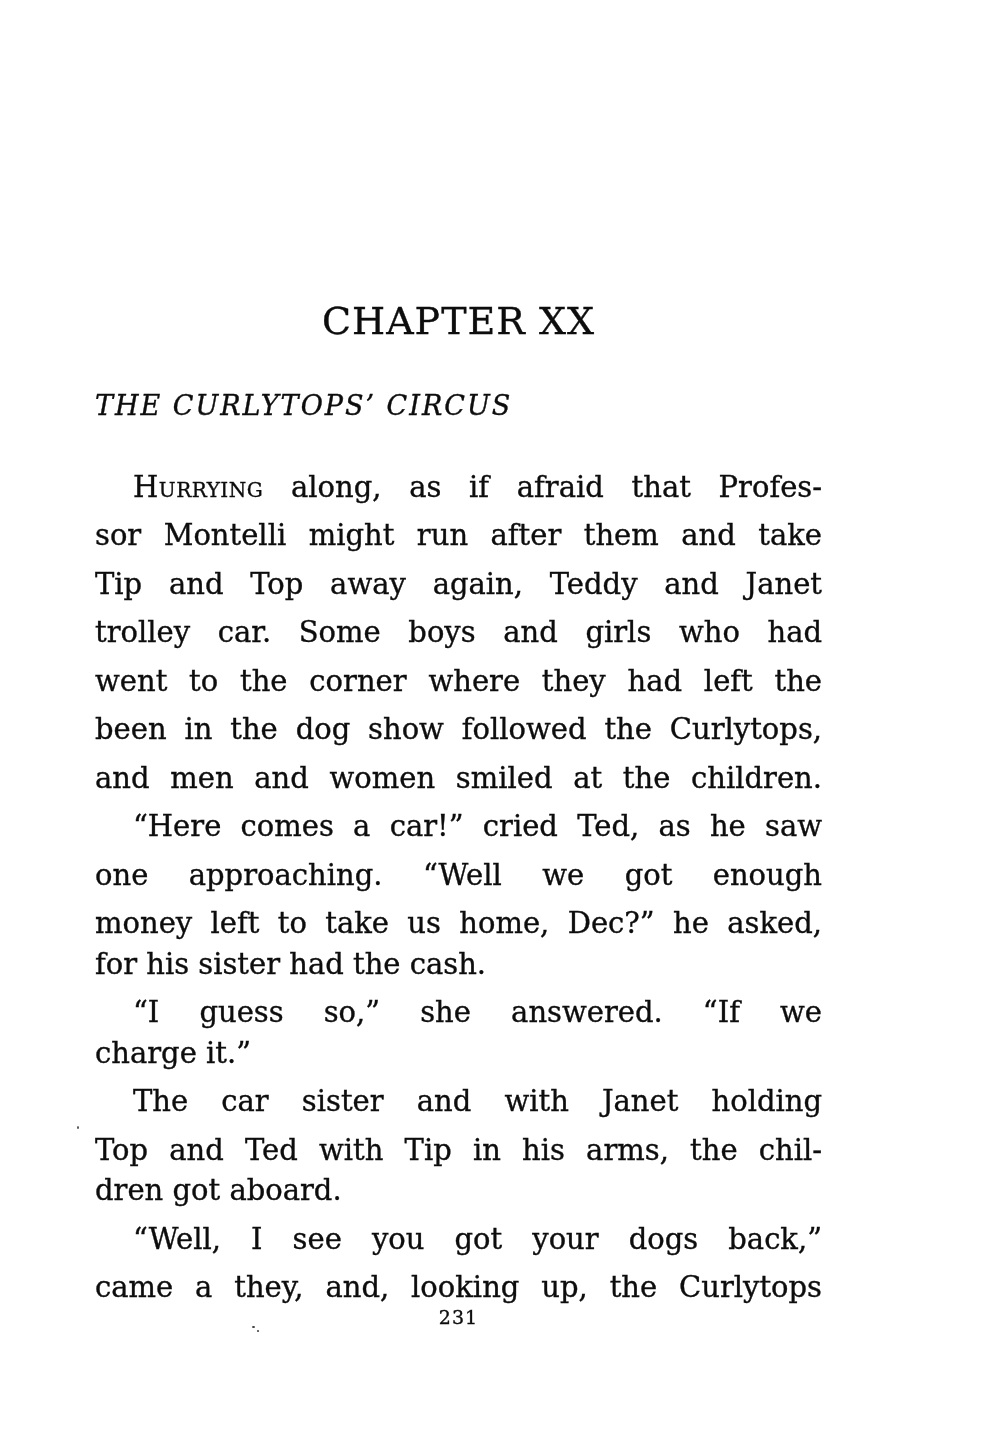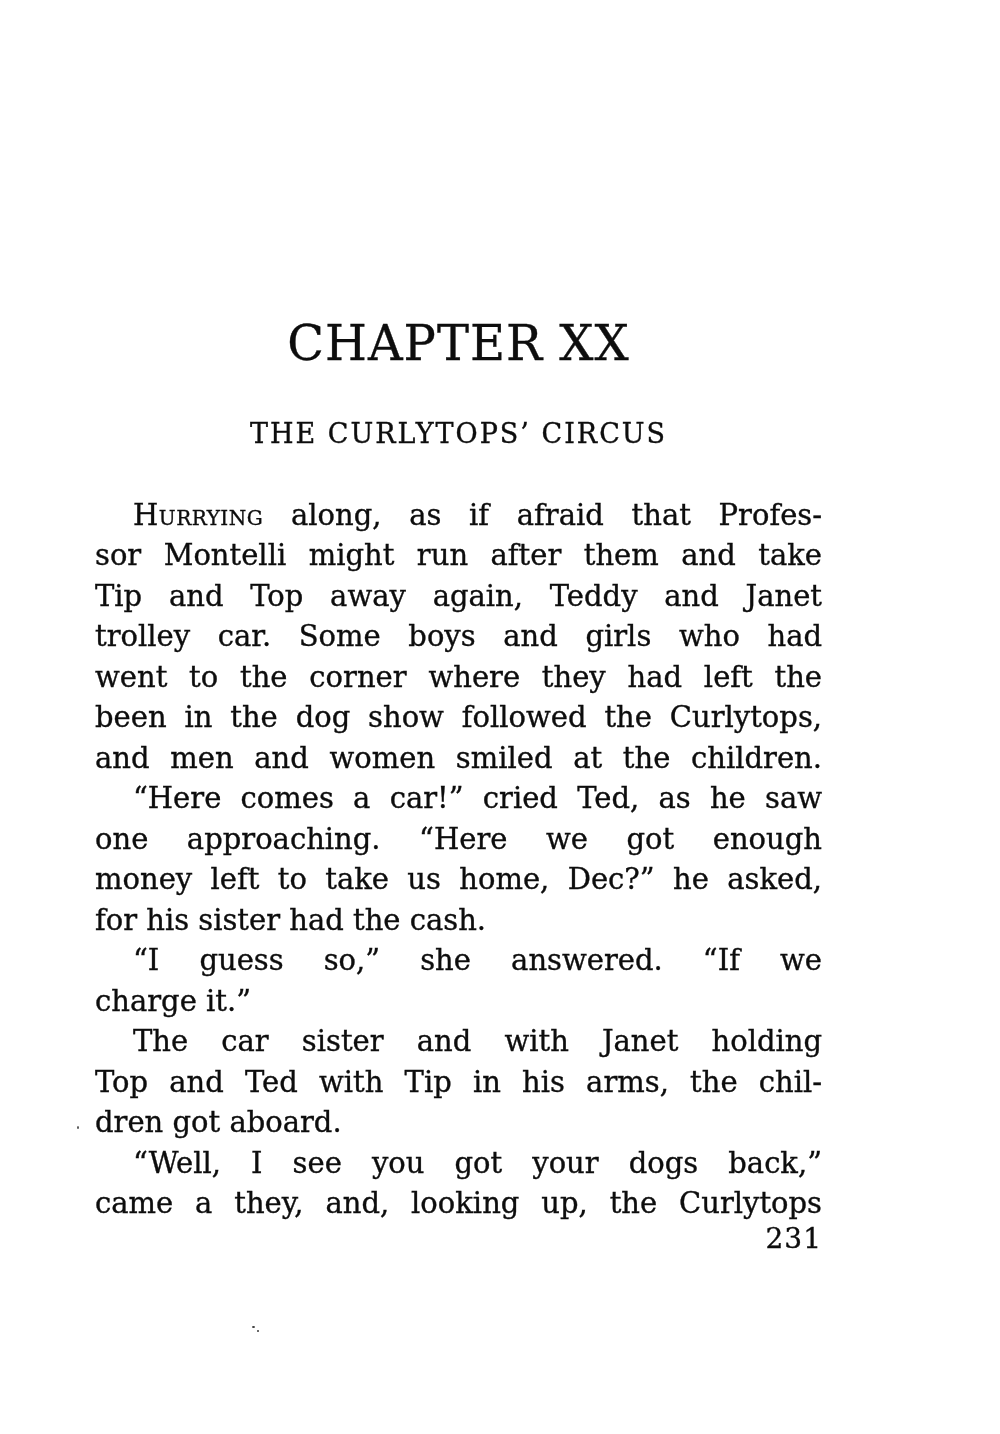--- a/index.html
+++ b/index.html
@@ -13,49 +13,49 @@
     overflow: hidden;
     -webkit-text-stroke: 0.35px currentColor; 
   }
   .content {
     position: absolute;
     left: 95px;
     top: 0;
     width: 727px;
   }
   .chapter {
-    margin: 16px;
+    margin: 0;
     padding-top: 299px;
-    font-size: 48px;
+    font-size: 38px;
     font-weight: normal;
     letter-spacing: 1px;
     text-align: center;
     line-height: 1.2;
   }
   .subtitle {
     margin: 45px 0 0 0;
     font-size: 27px;
     font-weight: normal;
     letter-spacing: 2px;
-    text-align: center;
     line-height: 1.2;
+    font-style: italic;
   }
   .text-block {
     margin-top: 45px;
     font-size: 29px;
     line-height: 40.5px;
   }
   .para { margin: 0; }
   .tline { min-height: 40.5px; }
-  .j { text-align: justify; text-align-last: justify; }
+  .j { text-align: justify; text-align-last: justify; margin-top: 8px; }
   .ind { text-indent: 38px; }
   .lead { font-variant: small-caps; letter-spacing: 0.5px; }
   .page-number {
-    text-align: right;
-    font-size: 28px;
+    text-align: center;
+    font-size: 19px;
     letter-spacing: 1px;
     margin-top: -2px;
   }
   .speck {
     position: absolute;
     background: #3a3a3a;
     border-radius: 50%;
   }
   .speck.s1 { left: 252px; top: 1326px; width: 3px; height: 2px; }
   .speck.s2 { left: 257px; top: 1330px; width: 2px; height: 2px; }
@@ -78,21 +78,21 @@
         <div class="tline j">sor Montelli might run after them and take</div>
         <div class="tline j">Tip and Top away again, Teddy and Janet</div>
         <div class="tline j">trolley car.  Some boys and girls who had</div>
         <div class="tline j">went to the corner where they had left the</div>
         <div class="tline j">been in the dog show followed the Curlytops,</div>
         <div class="tline j">and men and women smiled at the children.</div>
       </div>
 
       <div class="para">
         <div class="tline j ind">“Here comes a car!” cried Ted, as he saw</div>
-        <div class="tline j">one approaching.  “Here we got enough</div>
+        <div class="tline j">one approaching.  “Well we got enough</div>
         <div class="tline j">money left to take us home, Dec?” he asked,</div>
         <div class="tline">for his sister had the cash.</div>
       </div>
 
       <div class="para">
         <div class="tline j ind">“I guess so,” she answered.  “If we</div>
         <div class="tline">charge it.”</div>
       </div>
 
       <div class="para">

